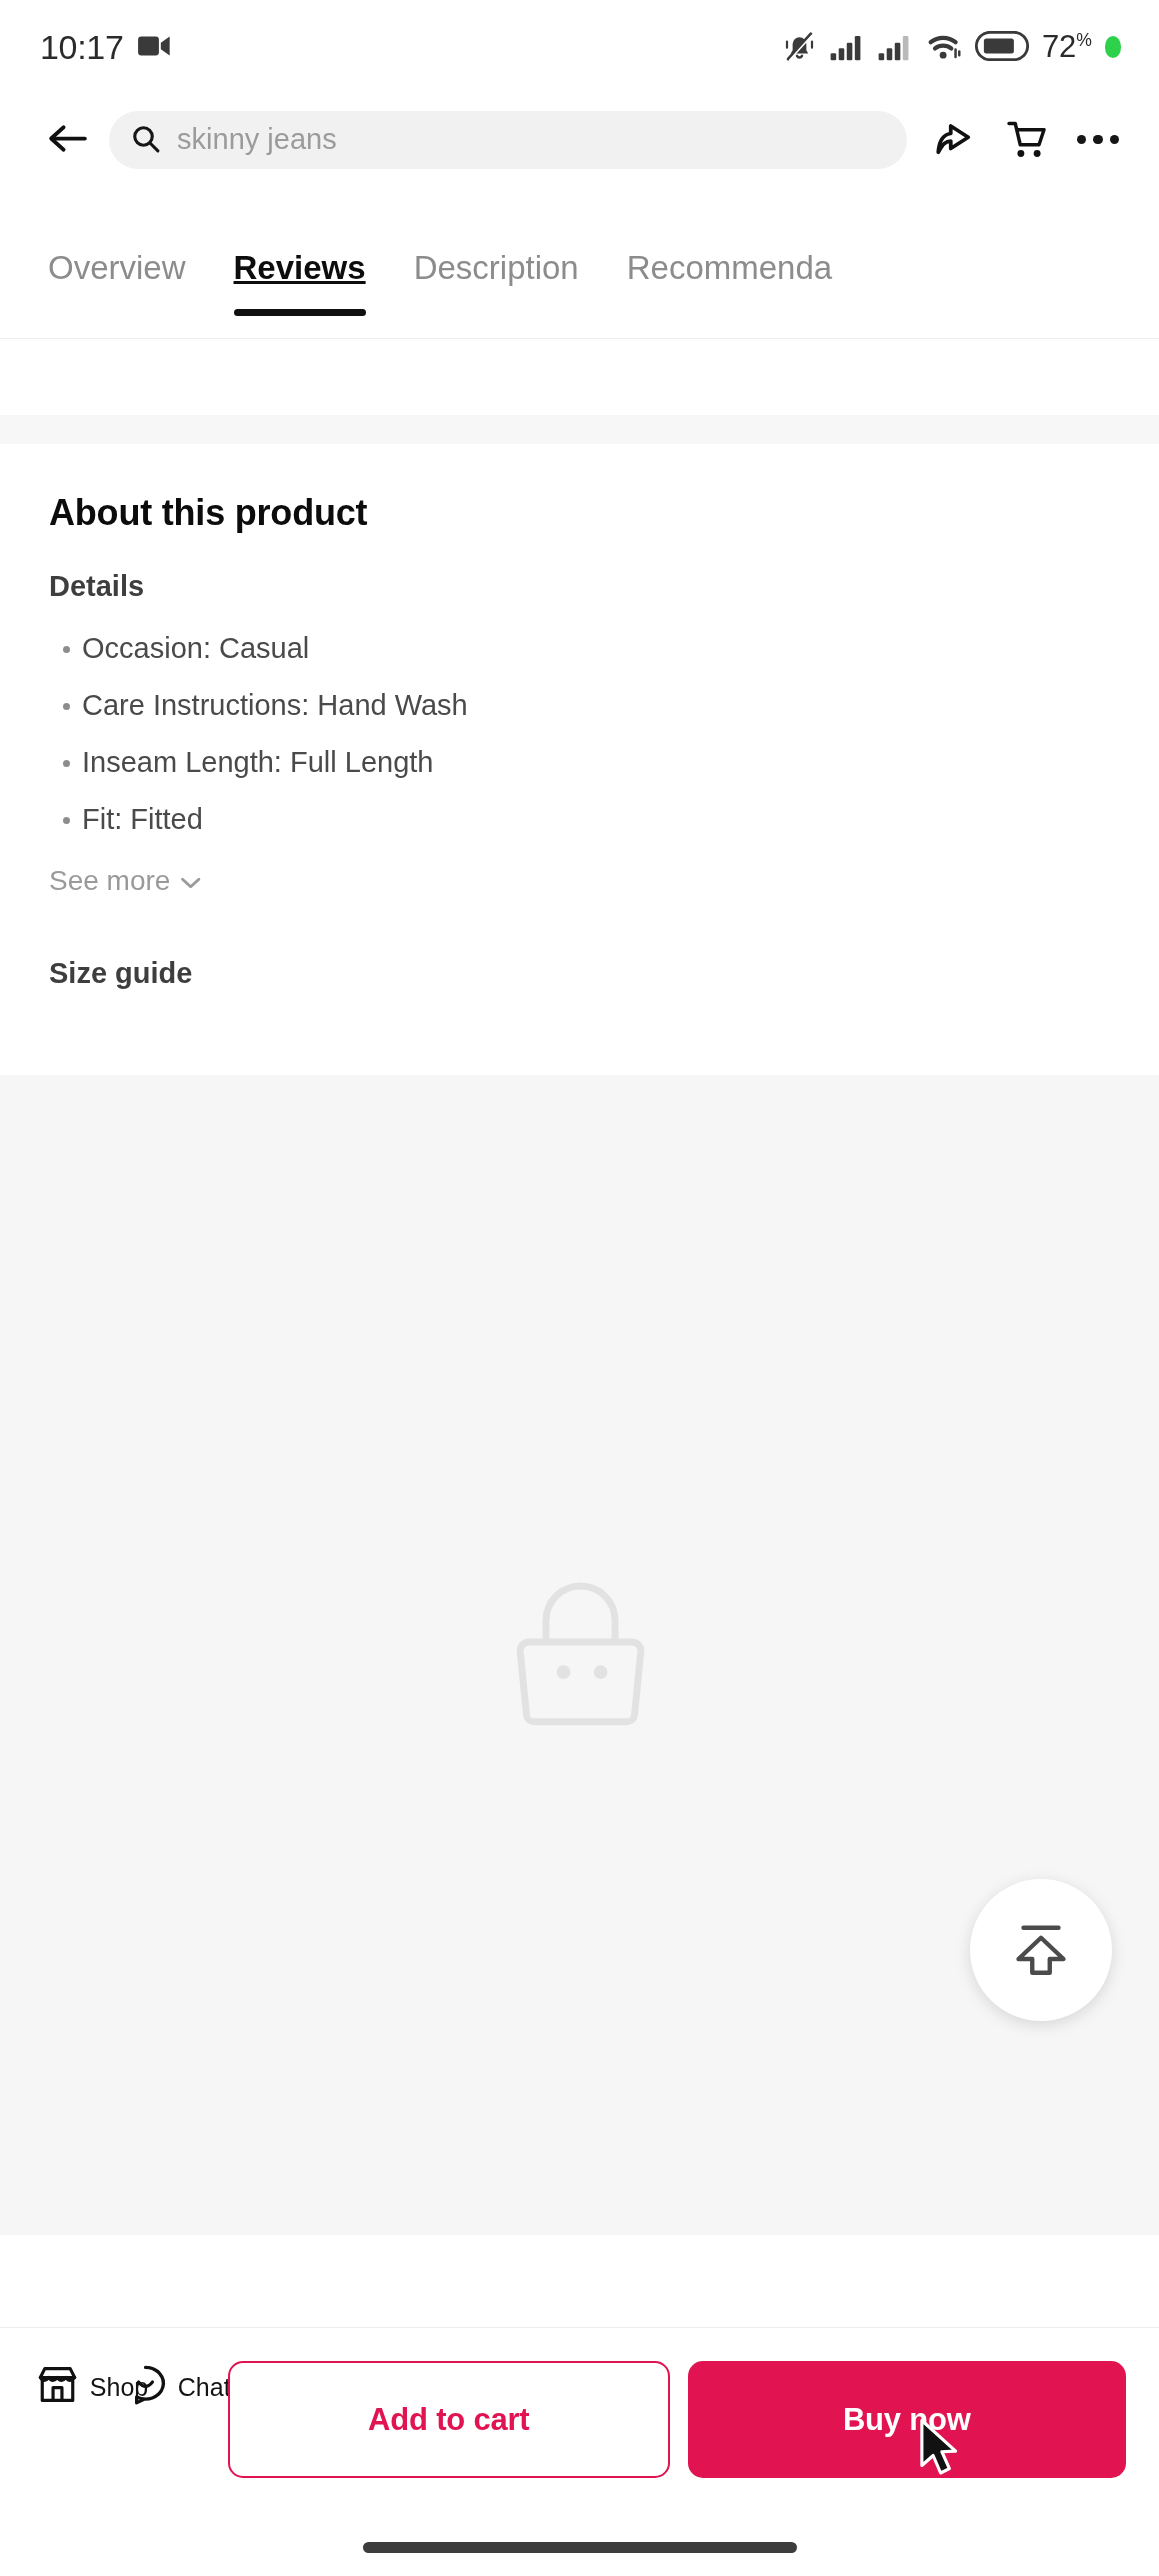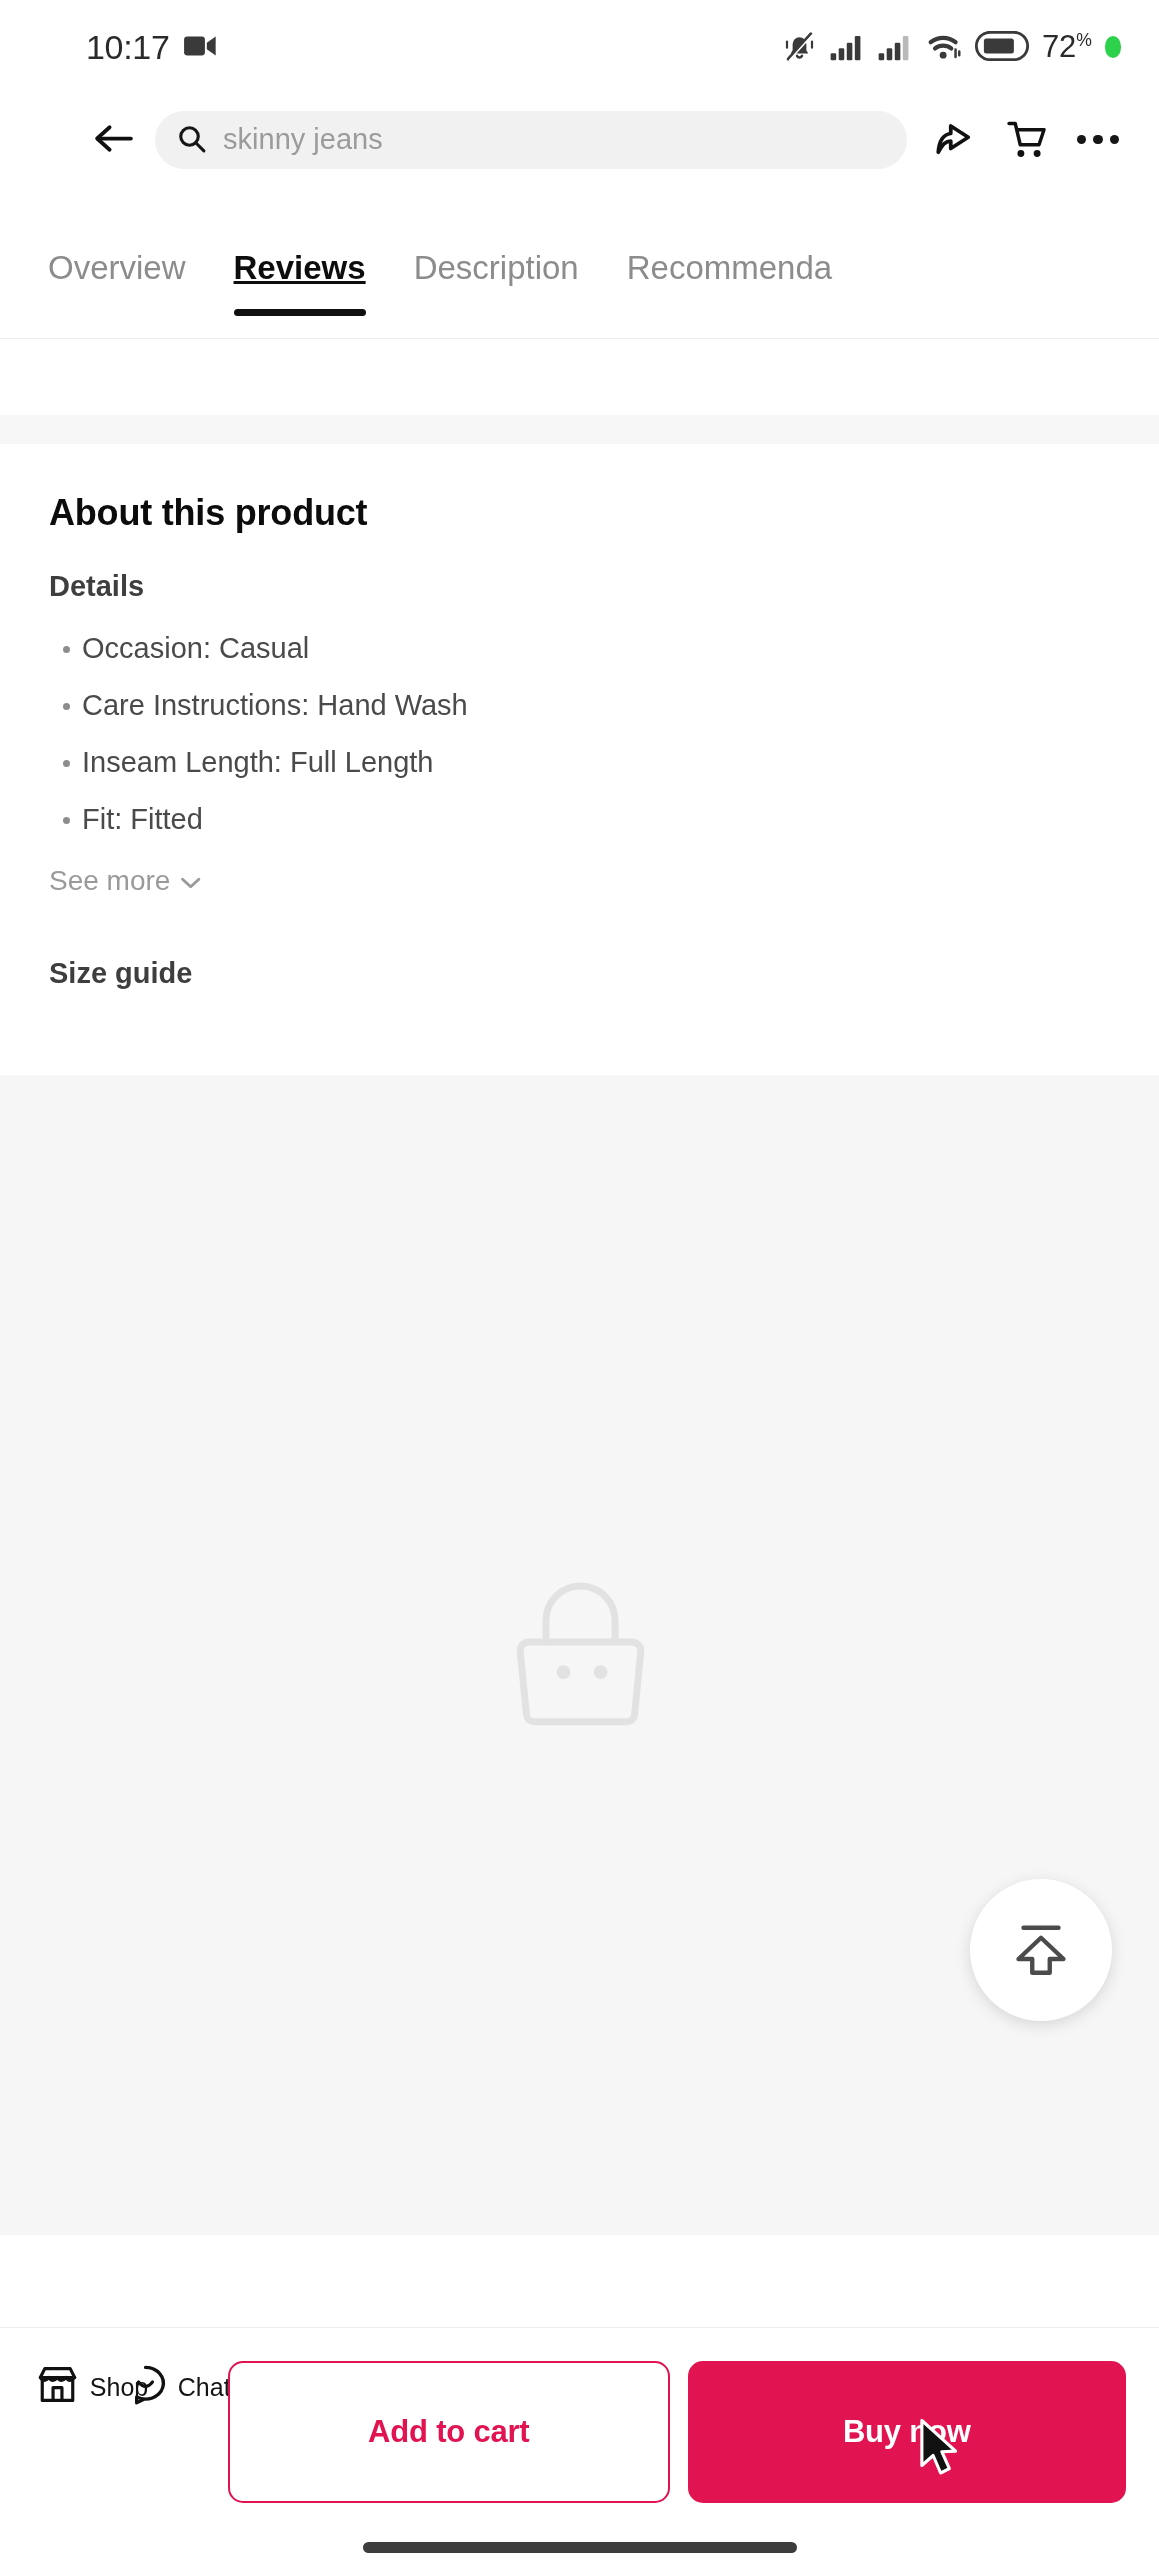--- a/index.html
+++ b/index.html
@@ -3,21 +3,21 @@
 <meta charset="utf-8">
 <style>
   * { margin:0; padding:0; box-sizing:border-box; }
   html, body {
     width:1160px; height:2576px;
     background:#ffffff;
     font-family:"Liberation Sans", sans-serif;
     -webkit-font-smoothing:antialiased;
     overflow:hidden;
   }
-  .phone { position:relative; width:1160px; height:2576px; background:#fff;padding-left:46px; }
+  .phone { position:relative; width:1160px; height:2576px; background:#fff; }
 
   
   .statusbar {
     position:relative; height:94px;
     display:flex; align-items:center; justify-content:space-between;
     padding:0 39px 0 40px;
   }
   .sb-left { display:flex; align-items:center; gap:14px; }
   .sb-time { font-size:34px; font-weight:400; color:#2b2b2b; letter-spacing:-0.3px; }
   .sb-right { display:flex; align-items:center; gap:12.6px; }
@@ -123,21 +123,21 @@
     position:absolute; left:0; right:0; bottom:0;
     height:249px; background:#fff; border-top:1.3px solid #ededed;
     display:flex; align-items:flex-start; padding:33px 34px 0 34px; gap:0;
   }
   .navbtn {
     width:88px; display:flex; flex-direction:row;
     align-items:center; gap:8.8px; flex:0 0 auto;
   }
   .navbtn span { font-size:25px; color:#141414; font-weight:400; }
   .cta {
-    flex:1 1 0; height:142px; margin-left:17.6px;
+    flex:1 1 0; height:117px; margin-left:17.6px;
     border-radius:15px; display:flex; align-items:center; justify-content:center;
     font-size:31px; font-weight:700; letter-spacing:-0.2px;
   }
   .cta.outline { background:#fff; border:2.5px solid #e11351; color:#e11351; }
   .cta.solid { background:#e11351; color:#ffffff; position:relative; }
   .home-indicator {
     position:absolute; left:50%; transform:translateX(-50%);
     bottom:22.6px; width:434px; height:11.3px; border-radius:6.3px; background:#3d3d3d;
   }
 

